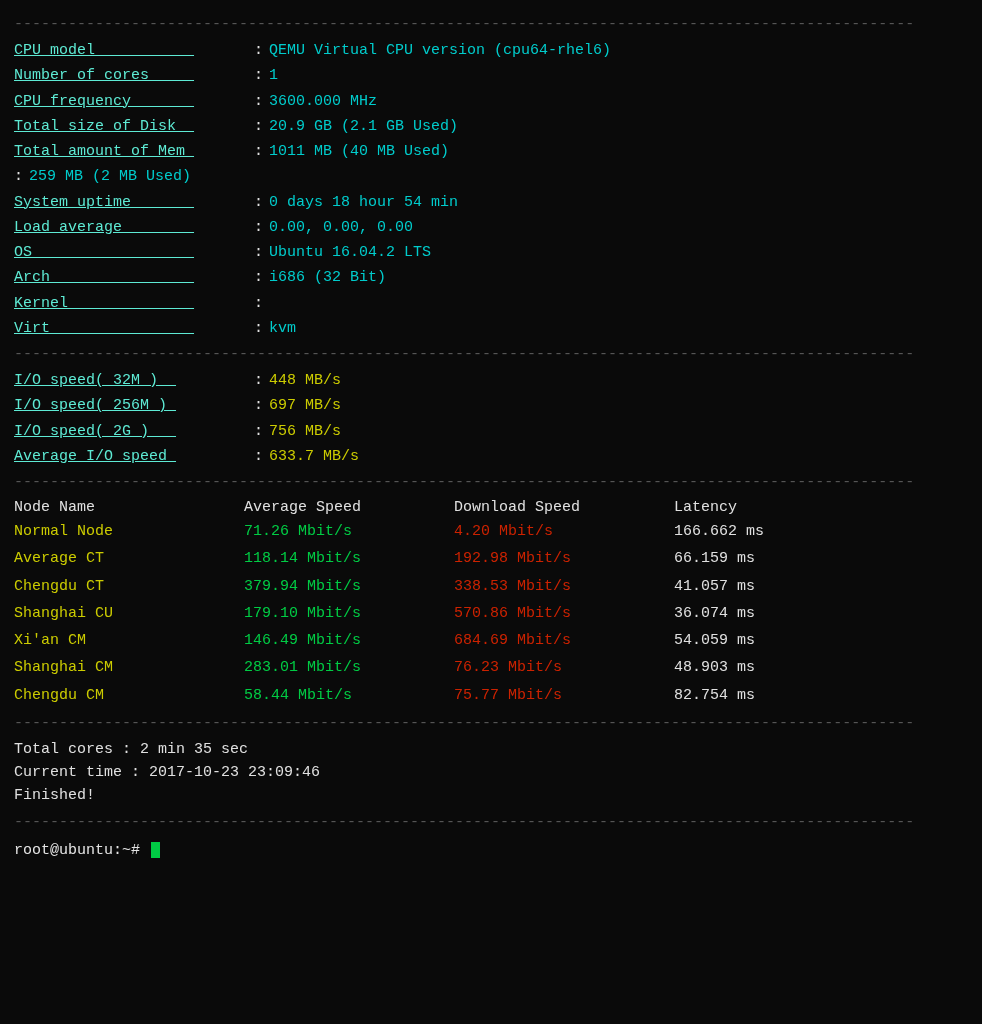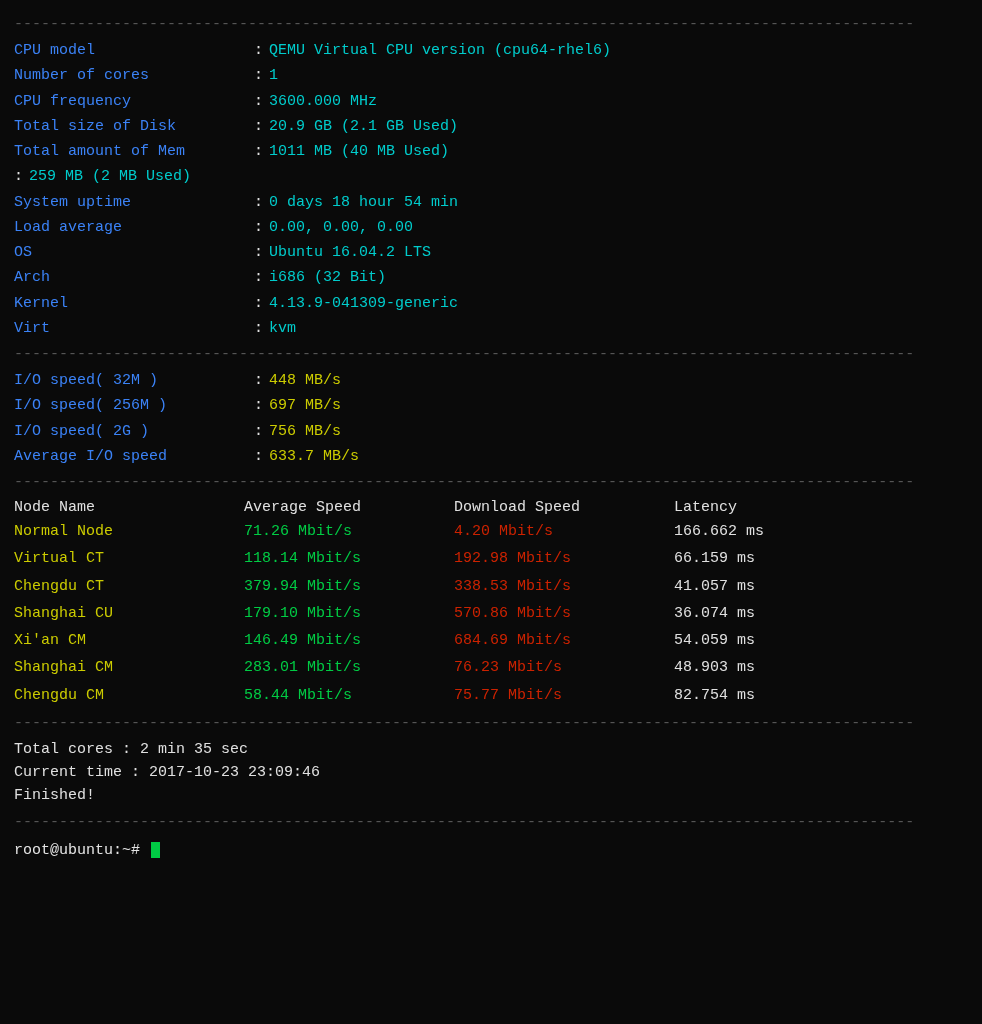--- a/index.html
+++ b/index.html
@@ -17,23 +17,24 @@
       margin: 6px 0;
       letter-spacing: 0;
     }
     .section { margin: 4px 0; }
     .info-row {
       display: flex;
       margin: 2px 0;
       line-height: 1.55;
     }
     .label {
-      color: #3b82f6;
+      color: #5eead4;
       min-width: 240px;
       white-space: pre;
+      text-decoration: underline;
     }
     .colon {
       color: #e0e0e0;
       margin-right: 6px;
     }
     .value-cyan { color: #00cccc; }
     .value-yellow { color: #cccc00; }
 
     
     .net-table { width: 100%; border-collapse: collapse; margin: 4px 0; }
@@ -128,21 +129,20 @@
     <span class="value-cyan">Ubuntu 16.04.2 LTS</span>
   </div>
   <div class="info-row">
     <span class="label">Arch                </span>
     <span class="colon">:</span>
     <span class="value-cyan">i686 (32 Bit)</span>
   </div>
   <div class="info-row">
     <span class="label">Kernel              </span>
     <span class="colon">:</span>
-    <span class="value-cyan">4.13.9-041309-generic</span>
   </div>
   <div class="info-row">
     <span class="label">Virt                </span>
     <span class="colon">:</span>
     <span class="value-cyan">kvm</span>
   </div>
 </div>
 
 <div class="divider">----------------------------------------------------------------------------------------------------</div>
 
@@ -182,21 +182,21 @@
       </tr>
     </thead>
     <tbody id="network-tbody">
     <tr>
           <td class="node-yellow col-node">Normal Node</td>
           <td class="upload-green col-upload">71.26 Mbit/s</td>
           <td class="download-red col-download">4.20 Mbit/s</td>
           <td class="latency-white col-latency">166.662 ms</td>
         </tr>
         <tr>
-          <td class="node-yellow col-node">Virtual  CT</td>
+          <td class="node-yellow col-node">Average  CT</td>
           <td class="upload-green col-upload">118.14 Mbit/s</td>
           <td class="download-red col-download">192.98 Mbit/s</td>
           <td class="latency-white col-latency">66.159 ms</td>
         </tr>
         <tr>
           <td class="node-yellow col-node">Chengdu   CT</td>
           <td class="upload-green col-upload">379.94 Mbit/s</td>
           <td class="download-red col-download">338.53 Mbit/s</td>
           <td class="latency-white col-latency">41.057 ms</td>
         </tr>

